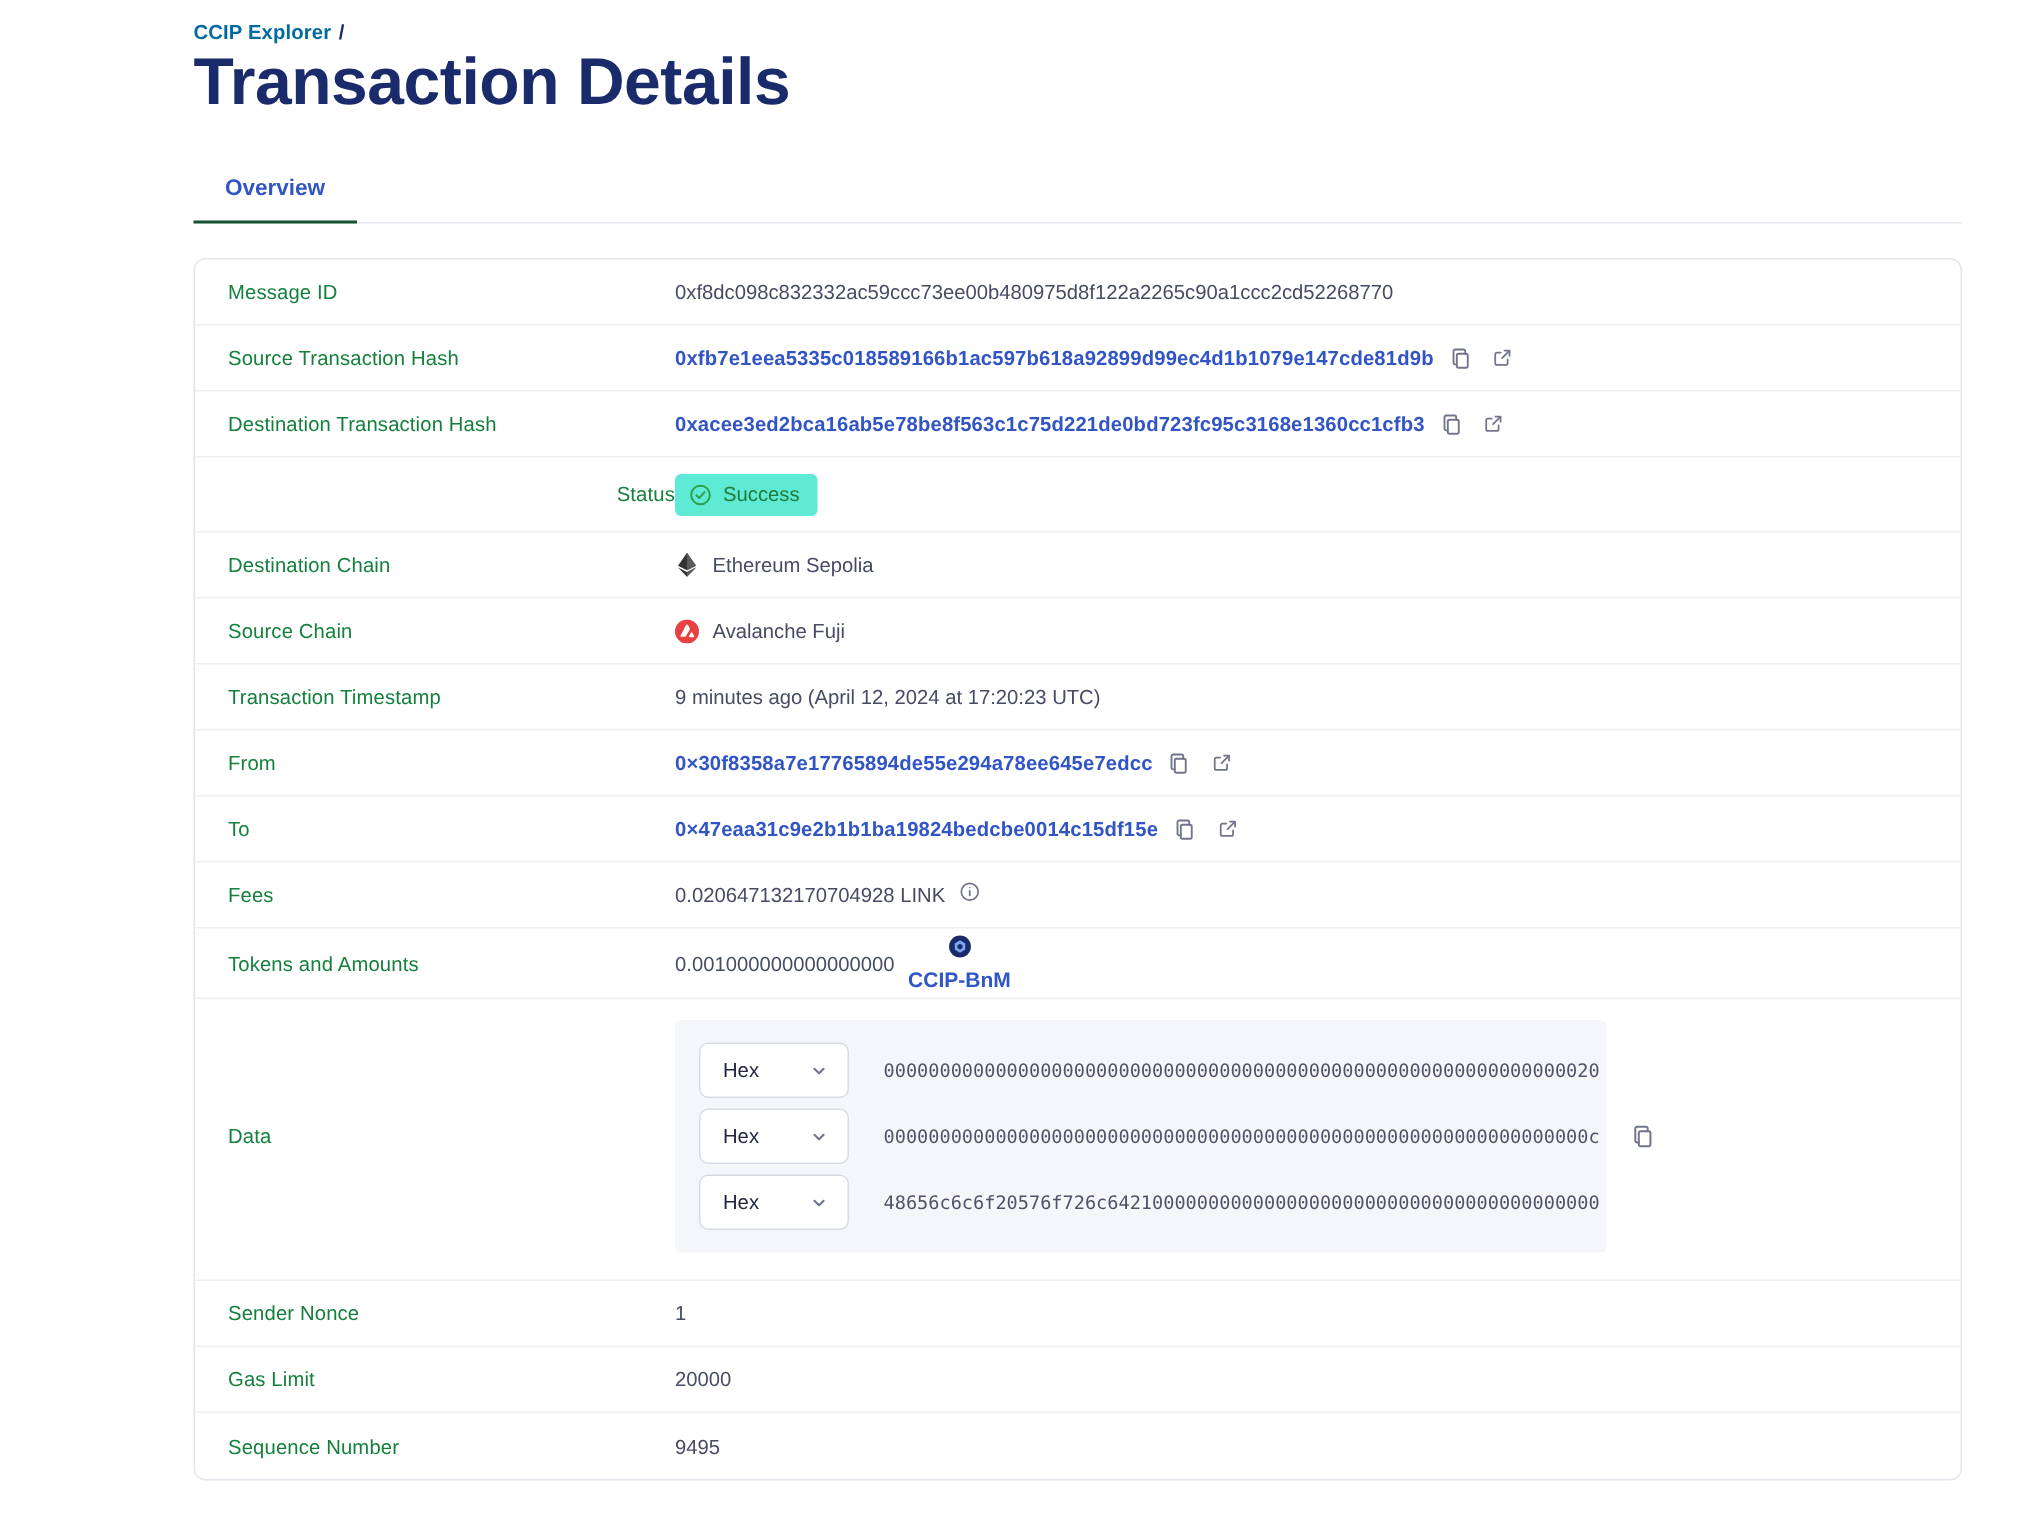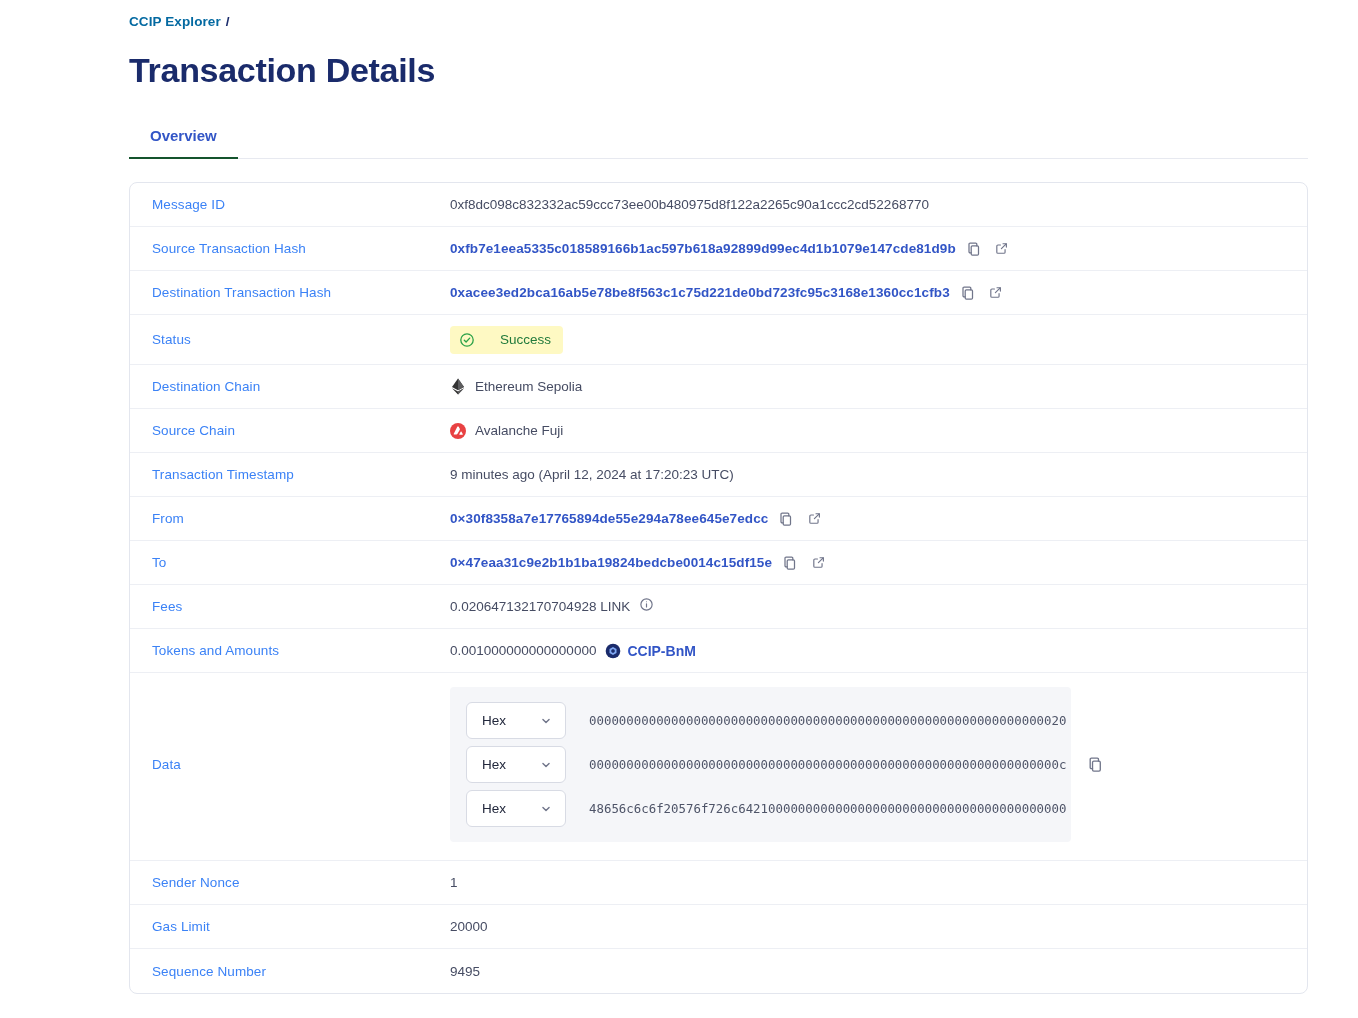--- a/index.html
+++ b/index.html
@@ -10,22 +10,22 @@
     color:#1a2b6b;
     overflow-x:hidden;
   }
   .page { padding:14px 50px 40px 129px; }
 
   
   .breadcrumb { font-size:13.5px; font-weight:bold; letter-spacing:.1px; }
   .breadcrumb a { color:#0369a1; text-decoration:none; cursor:pointer; }
   .breadcrumb .sep { color:#1a2b6b; margin-left:5px; font-weight:600; }
   h1.page-title {
-    margin-top:22px;
-    font-size:34px; font-weight:bold; letter-spacing:-.3px;
+    margin-top:1px;
+    font-size:44px; font-weight:bold; letter-spacing:-.3px;
     color:#1a2b6b;
   }
 
   
   .tabbar { margin-top:37px; border-bottom:1px solid #e7e9f0; width:1179px; }
   .tab {
     display:inline-block; padding:0 21px 13px 21px;
     font-size:15px; font-weight:600; color:#3255c6;
     border-bottom:2px solid #14532d; margin-bottom:-1px;
     cursor:pointer;
@@ -38,55 +38,55 @@
     background:#fff;
   }
   .row {
     display:flex; align-items:center;
     min-height:44px; padding:4px 22px;
     border-bottom:1px solid #edeff4;
     font-size:13.5px;
   }
   .row:last-child { border-bottom:none; }
   .row .label {
-    flex:0 0 298px; color:#3b82f6; letter-spacing:.1px;
+    flex:0 0 298px; color:#15803d; letter-spacing:.1px;
   }
   .row .value { color:#464c63; display:flex; align-items:center; }
-  .row-status { min-height:50px; }
+  .row-status { min-height:50px;text-align:right; }
 
   a.hashlink {
     color:#3255c6; font-weight:700; text-decoration:none; cursor:pointer;
     letter-spacing:.1px;
   }
   .iconbtn {
     display:inline-flex; align-items:center; justify-content:center;
     width:20px; height:20px; margin-left:8px; cursor:pointer;
     background:none; border:none; padding:0;
   }
   .iconbtn svg { display:block; }
   .icn { stroke:#70758a; stroke-width:1.25; fill:none;
          stroke-linecap:round; stroke-linejoin:round; }
 
   
   .badge {
-    display:inline-flex; align-items:center; gap:25px;
-    background:#fef9c3; border-radius:4px; padding:6px 12px 6px 9px;
+    display:inline-flex; align-items:center; gap:7px;
+    background:#5eead4; border-radius:4px; padding:6px 12px 6px 9px;
     color:#217a3c; font-size:13.5px;
   }
   .badge svg { display:block; }
 
   .chain { display:inline-flex; align-items:center; gap:9px; color:#464c63; }
 
   
   .info-icn { margin-left:9px; position:relative; top:-2px; }
 
   
   .token-link {
     display:inline-flex; align-items:center; gap:6px; margin-left:9px;
-    color:#3255c6; font-weight:600; font-size:14px; text-decoration:none; cursor:pointer;
+    color:#3255c6; font-weight:600; font-size:14px; text-decoration:none; cursor:pointer;flex-direction:column;
   }
 
   
   .row-data { align-items:center; padding-top:14px; padding-bottom:18px; }
   .databox {
     background:#f5f6f9; border-radius:4px;
     width:621px; padding:15px 16px;
   }
   .dataline { display:flex; align-items:center; margin-bottom:7px; }
   .dataline:last-child { margin-bottom:0; }

